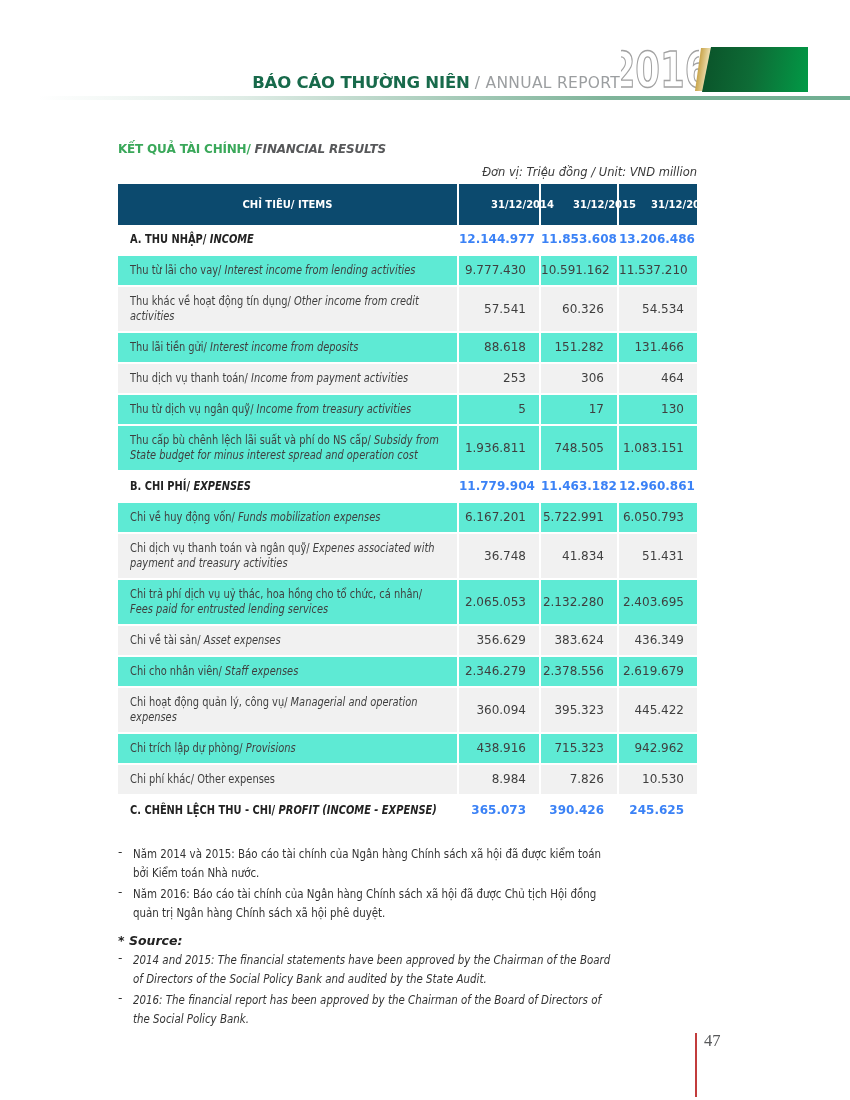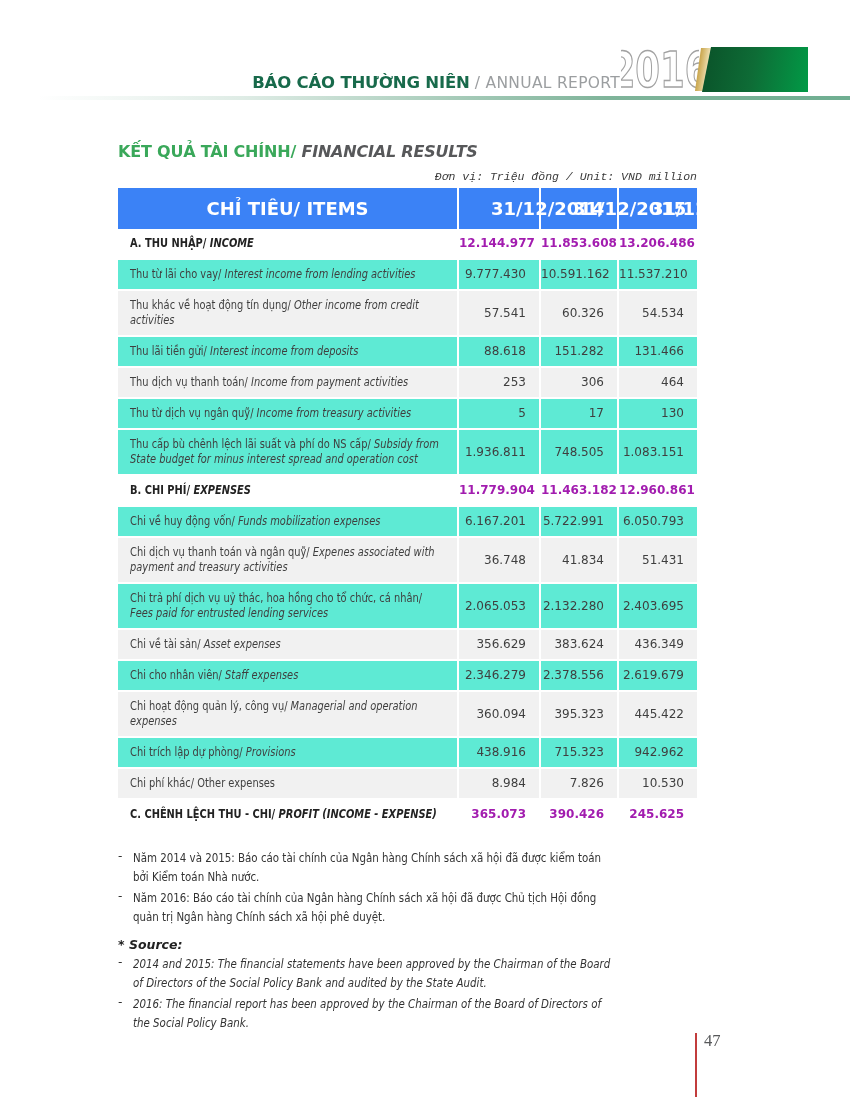--- a/index.html
+++ b/index.html
@@ -15,38 +15,38 @@
   .flag-wrap{position:absolute;right:42px;top:47px;width:112px;height:45px;}
   .flag-gold{position:absolute;left:2px;top:1px;width:12px;height:43px;
     transform:skewX(-8deg);background:linear-gradient(to right,#c9a54c,#f6eecb);}
   .flag-green{position:absolute;left:6px;right:0;top:0;bottom:0;
     clip-path:polygon(9px 0, 100% 0, 100% 100%, 0 100%);
     background:linear-gradient(100deg,#0a5229 0%,#0e6c36 48%,#019a46 100%);}
   .header-rule{position:absolute;top:96px;left:38px;right:0;height:4px;
     background:linear-gradient(to right,rgba(127,180,154,0) 0%,rgba(127,180,154,0.25) 25%,#7fb49a 70%,#6fae91 100%);}
   
   .content{position:absolute;left:118px;top:142px;width:579px;}
-  .page-title{font-size:16px;font-weight:bold;letter-spacing:-0.2px;}
+  .page-title{font-size:12px;font-weight:bold;letter-spacing:-0.2px;}
   .page-title .vi{color:#3aa85a;}
   .page-title .en{color:#57585a;font-style:italic;}
-  .unit-note{margin-top:9px;text-align:right;font-style:italic;font-size:11.5px;color:#3a3a3a;font-family:Liberation Mono, monospace;}
+  .unit-note{margin-top:9px;text-align:right;font-style:italic;font-size:11.5px;color:#3a3a3a;}
   
   table.fin{border-collapse:collapse;margin-top:5px;width:579px;table-layout:fixed;}
   col.c-label{width:340px;} col.c-v1{width:82px;} col.c-v2{width:78px;} col.c-v3{width:79px;}
-  thead th{background:#3b82f6;color:#ffffff;font-size:18px;font-weight:bold;
+  thead th{background:#0c4a6e;color:#ffffff;font-size:10px;font-weight:bold;
     height:41px;vertical-align:middle;text-align:center;padding:0;}
   thead th + th{border-left:2px solid #ffffff;padding-left:32px;}
   tbody td{border-bottom:2px solid #ffffff;vertical-align:middle;
     font-size:11.5px;line-height:15px;padding:7px 0;}
   tbody td.label-cell{padding-left:12px;text-align:left;margin-top:37px;}
   tbody td.num{text-align:right;padding-right:13px;font-size:12px;border-left:2px solid #ffffff;}
   tr.row-shade-a td{background:#5eead4;}
   tr.row-shade-b td{background:#f1f1f1;}
   tr.row-section td{background:#ffffff;font-weight:bold;color:#222222;}
-  tr.row-section td.num{color:#a21caf;}
+  tr.row-section td.num{color:#3b82f6;}
   .lbl{display:inline-block;width:368px;transform:scaleX(0.857);transform-origin:0 50%;vertical-align:middle;}
   .lbl .en{font-style:italic;}
   .lbl .en.no-italic{font-style:normal;}
   tr.row-section .lbl .en{font-style:italic;}
   
   .footnotes{margin-top:18px;font-size:12px;color:#333333;}
   .fn-heading{font-weight:bold;font-size:12.5px;color:#222222;margin:0 0 3px 0;}
   .fn-heading.italic{font-style:italic;margin-top:10px;}
   .fn-item{display:flex;align-items:flex-start;margin:0 0 2px 0;}
   .fn-item .dash{width:15px;flex:0 0 15px;}

